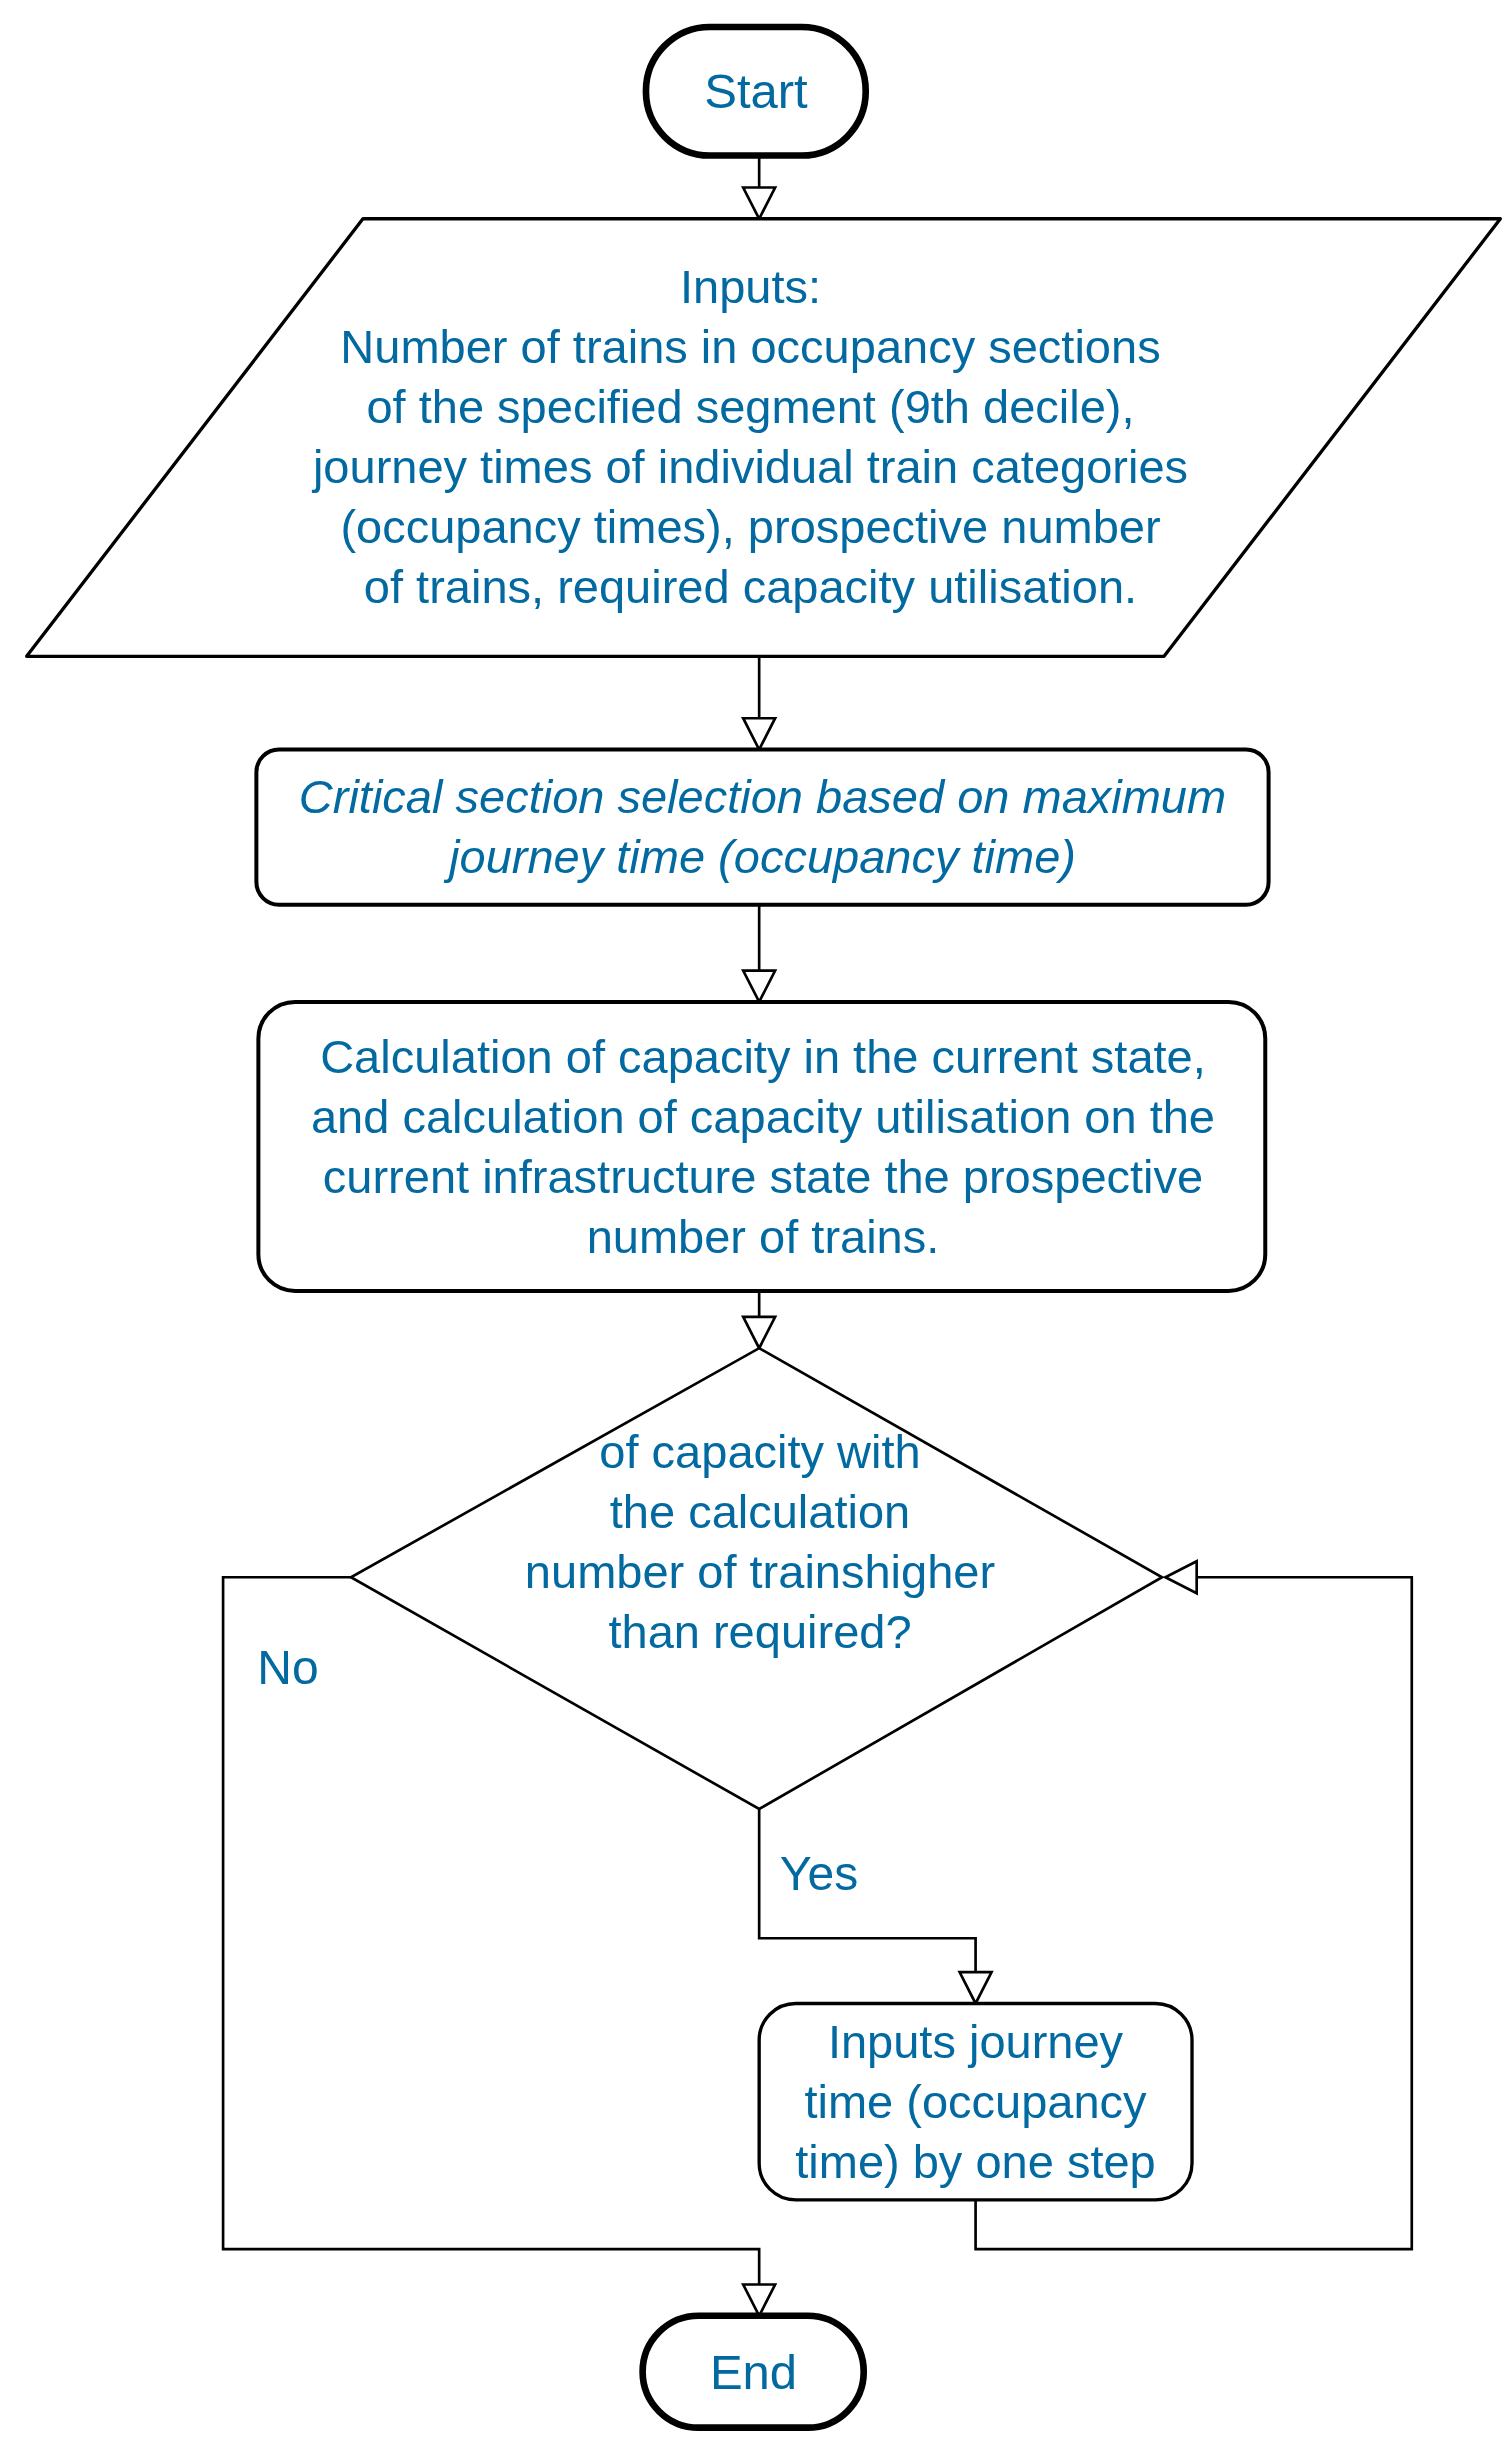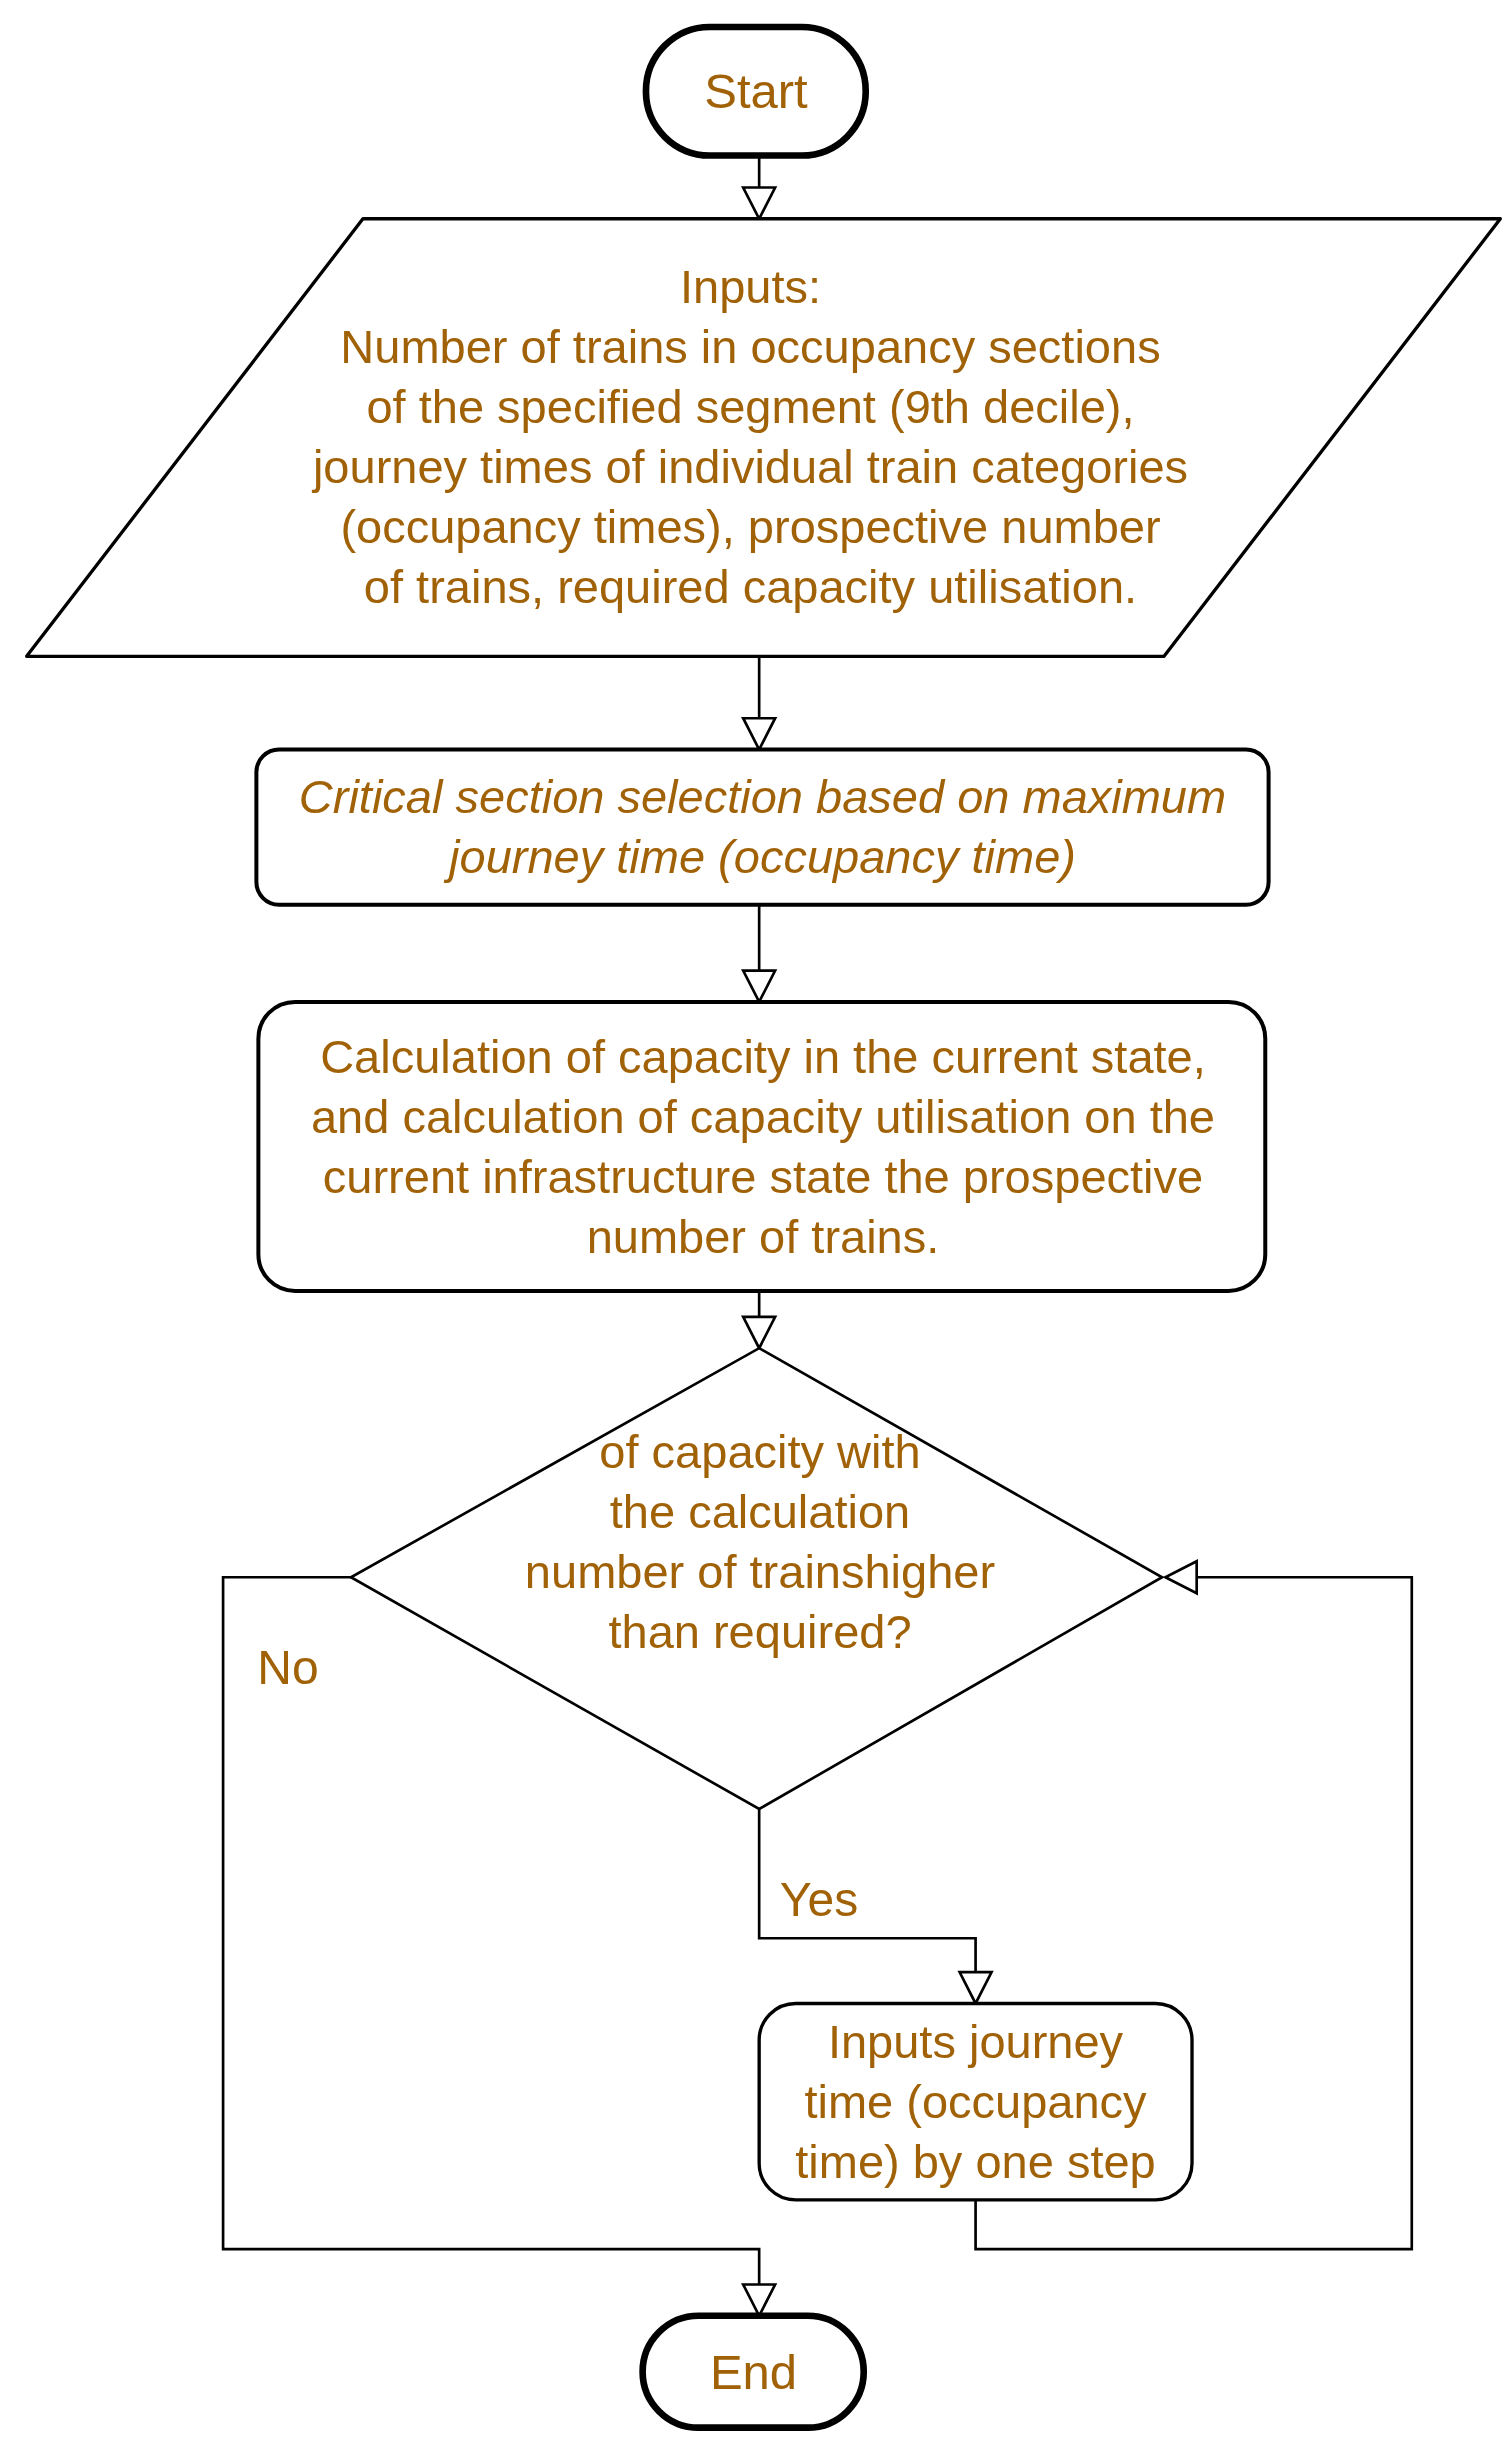--- a/index.html
+++ b/index.html
@@ -34,21 +34,21 @@
     stroke: #000000;
     stroke-width: 4;
     stroke-linejoin: miter;
   }
   .label {
     position: absolute;
     text-align: center;
     font-size: 47px;
     line-height: 60px;
     white-space: nowrap;
-    color: #a16207;
+    color: #0369a1;
   }
   .label .line { height: 60px; }
   .terminator-label { font-size: 49px; }
   .branch-label { font-size: 48px; }
 </style>
 </head>
 <body>
 
 <div id="canvas">
 
@@ -119,21 +119,21 @@
     <div class="line">of capacity with</div>
     <div class="line">the calculation</div>
     <div class="line">number of trainshigher</div>
     <div class="line">than required?</div>
   </div>
 
   <div class="label branch-label" style="left:238px; top:1638px; width:100px;">
     <div class="line">No</div>
   </div>
 
-  <div class="label branch-label" style="left:769px; top:1844px; width:100px;margin-top:26px;">
+  <div class="label branch-label" style="left:769px; top:1844px; width:100px;">
     <div class="line">Yes</div>
   </div>
 
   <div class="label" style="left:759px; top:2012px; width:433px;">
     <div class="line">Inputs journey</div>
     <div class="line">time (occupancy</div>
     <div class="line">time) by one step</div>
   </div>
 
   <div class="label terminator-label" style="left:643px; top:2342px; width:221px;">

